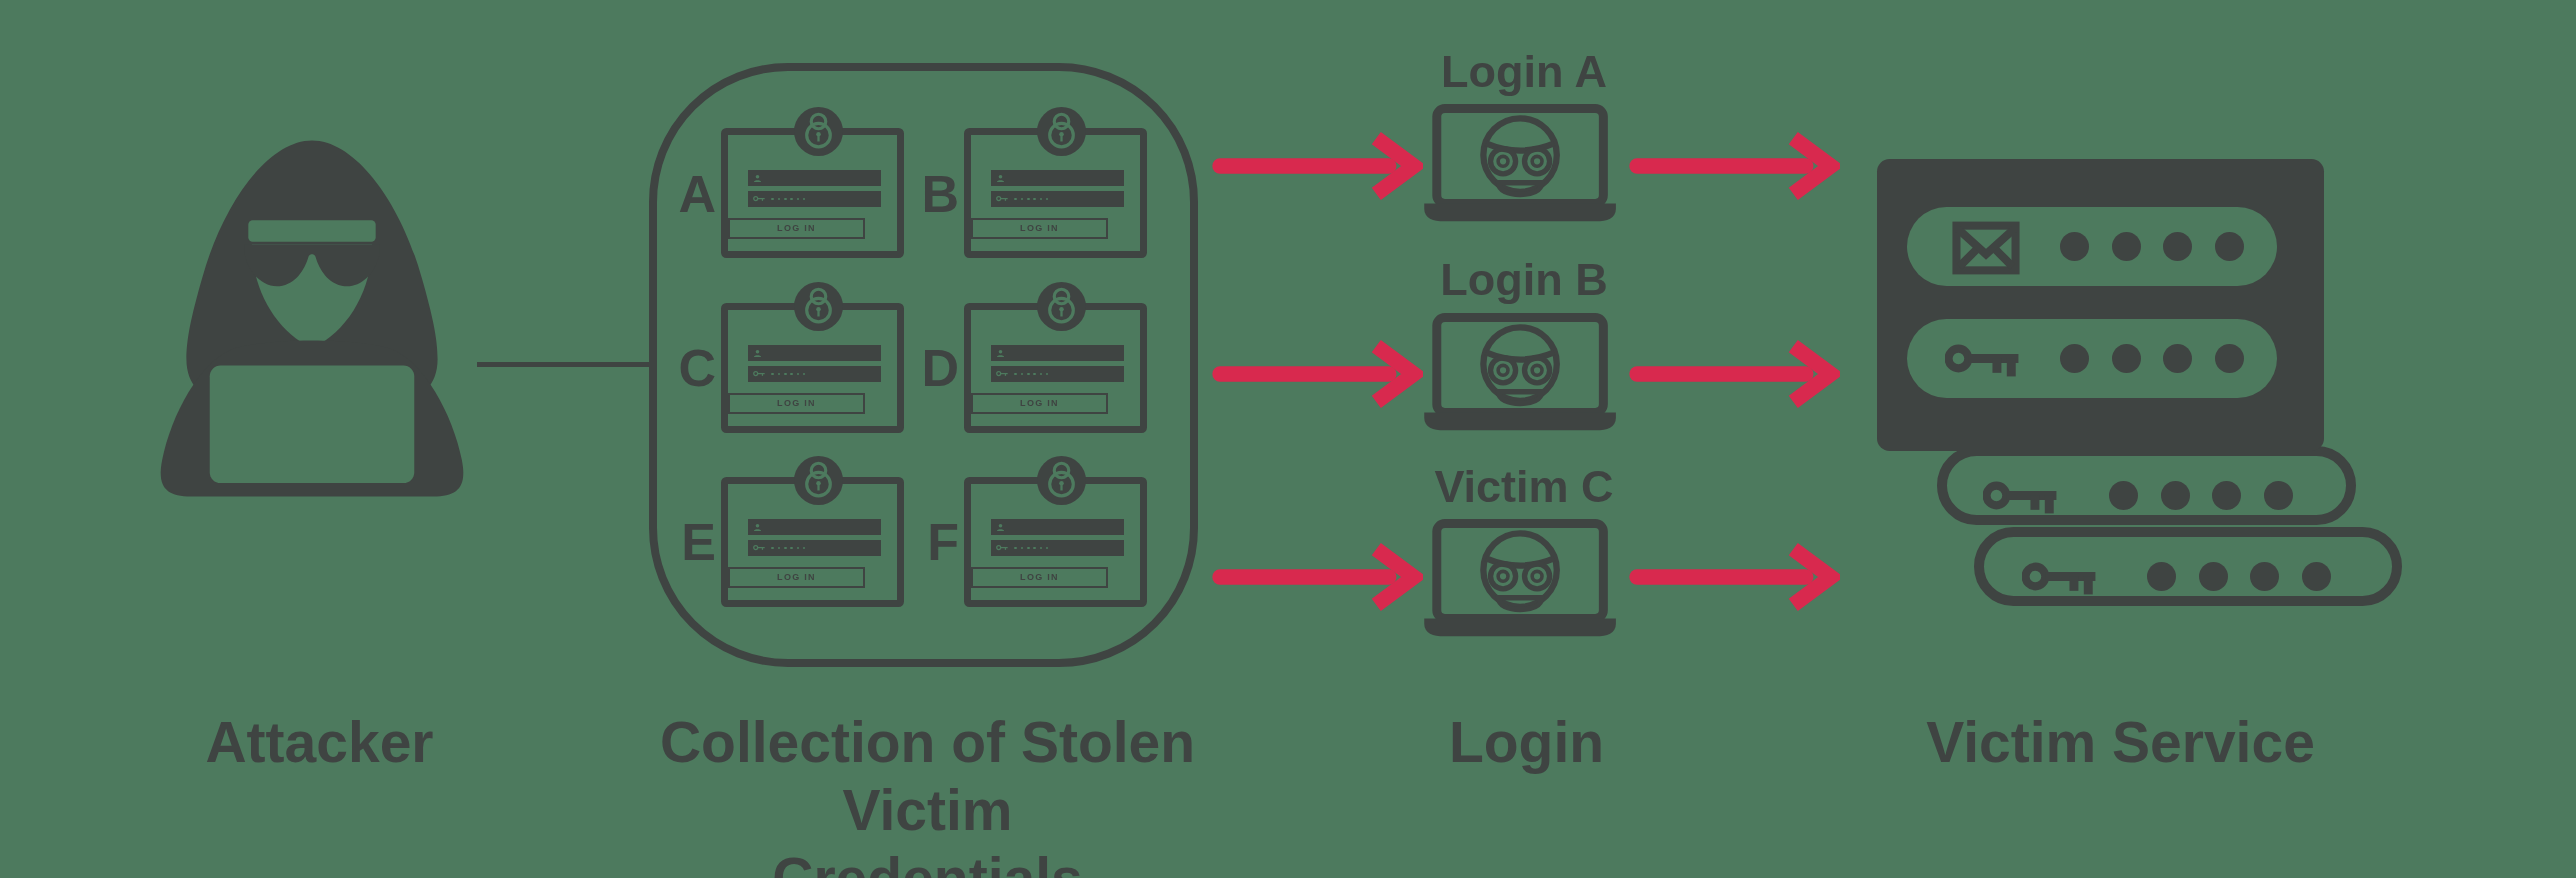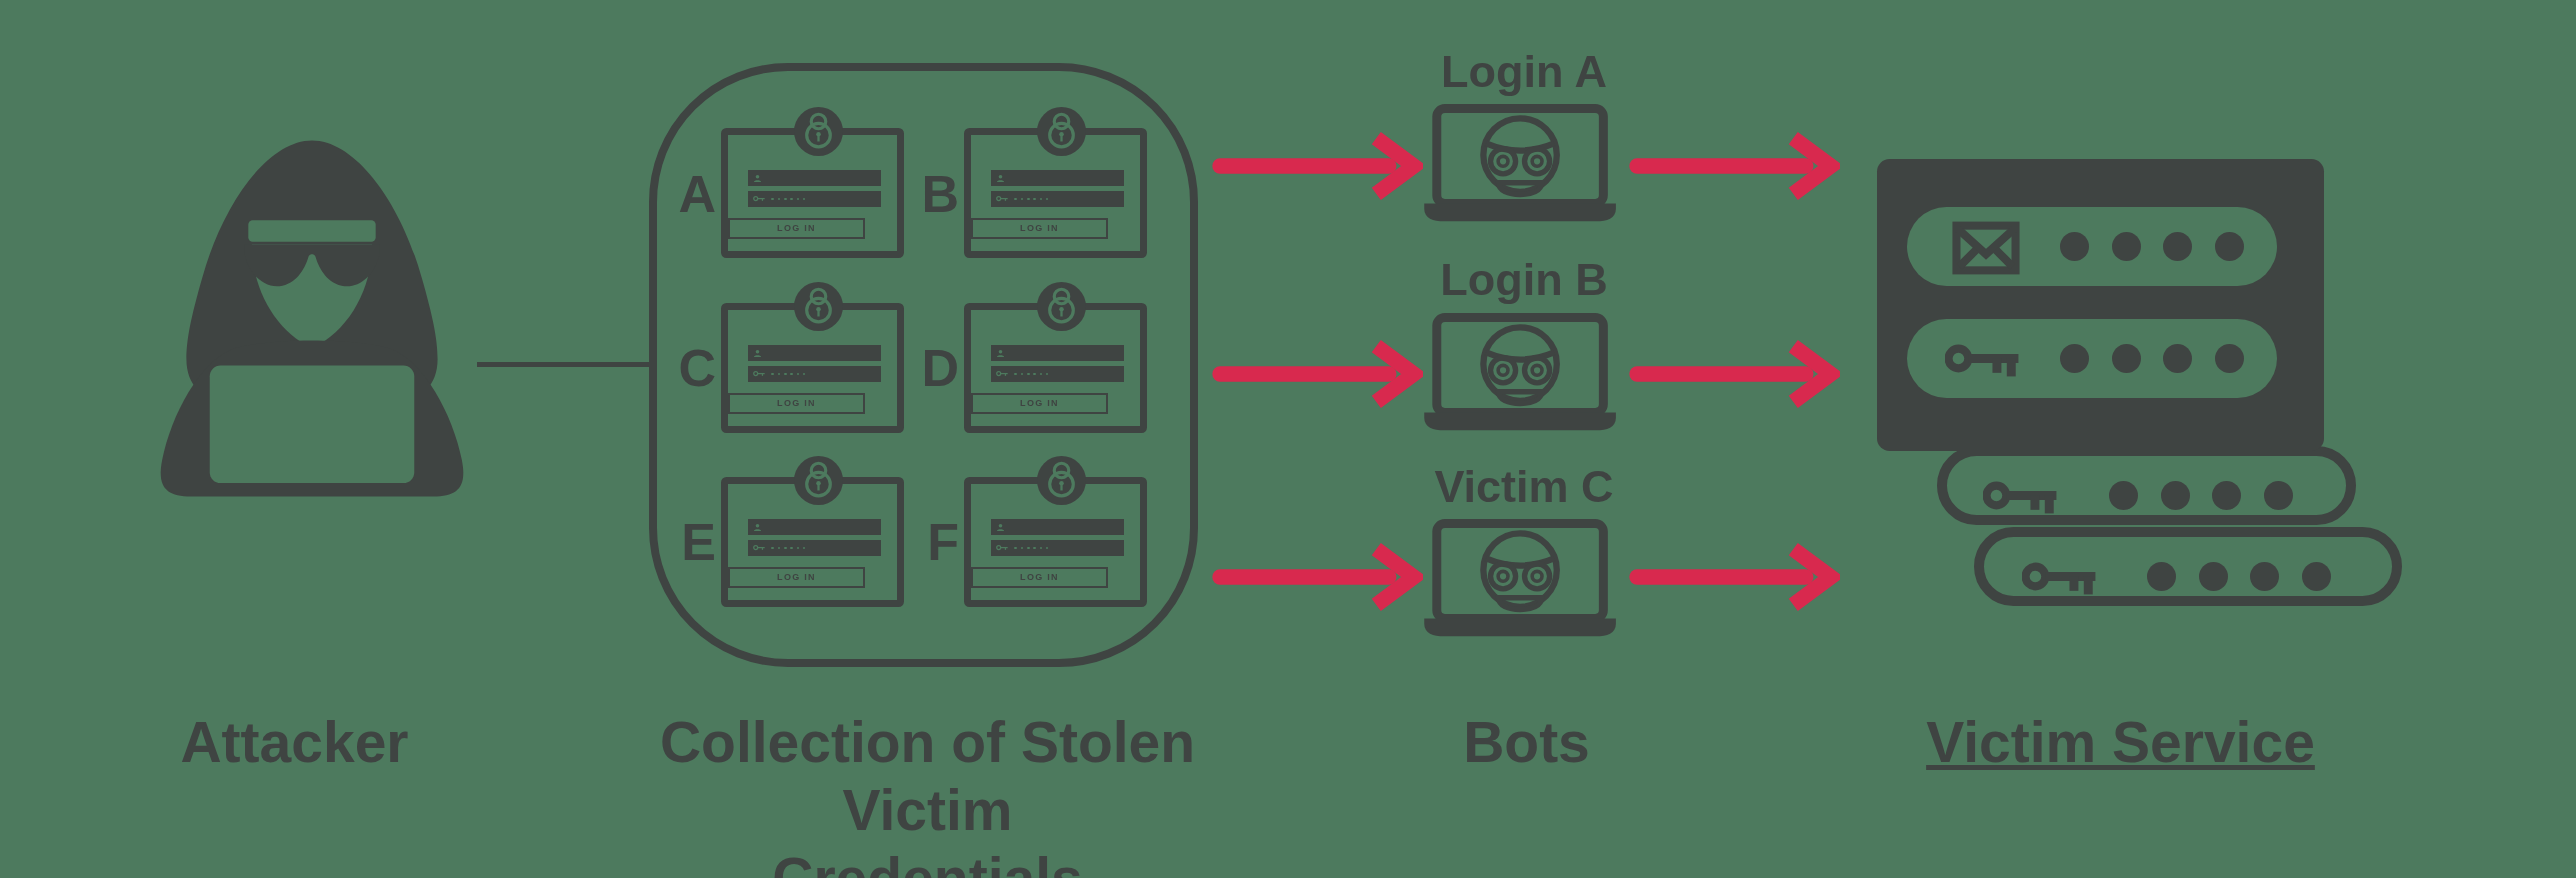--- a/index.html
+++ b/index.html
@@ -405,22 +405,22 @@
         </svg>
       <div class="dots" style="left:153px;">
           <div class="dot"></div>
           <div class="dot"></div>
           <div class="dot"></div>
           <div class="dot"></div>
         </div>
     </div>
   </div>
 
-  <div class="caption" style="left:115px;top:708px;width:359px;">Attacker</div>
+  <div class="caption" style="left:140px;top:708px;width:359px;">Attacker</div>
   <div class="caption" style="left:613px;top:708px;width:629px;">
     <div>Collection of Stolen Victim</div>
     <div>Credentials</div>
   </div>
-  <div class="caption" style="left:1392px;top:708px;width:269px;">Bots</div>
-  <div class="caption" style="left:1896px;top:708px;width:449px;text-decoration:underline;">Victim Service</div>
+  <div class="caption" style="left:1392px;top:708px;width:269px;">Login</div>
+  <div class="caption" style="left:1896px;top:708px;width:449px;">Victim Service</div>
 
 </div>
 
 
 </body></html>

